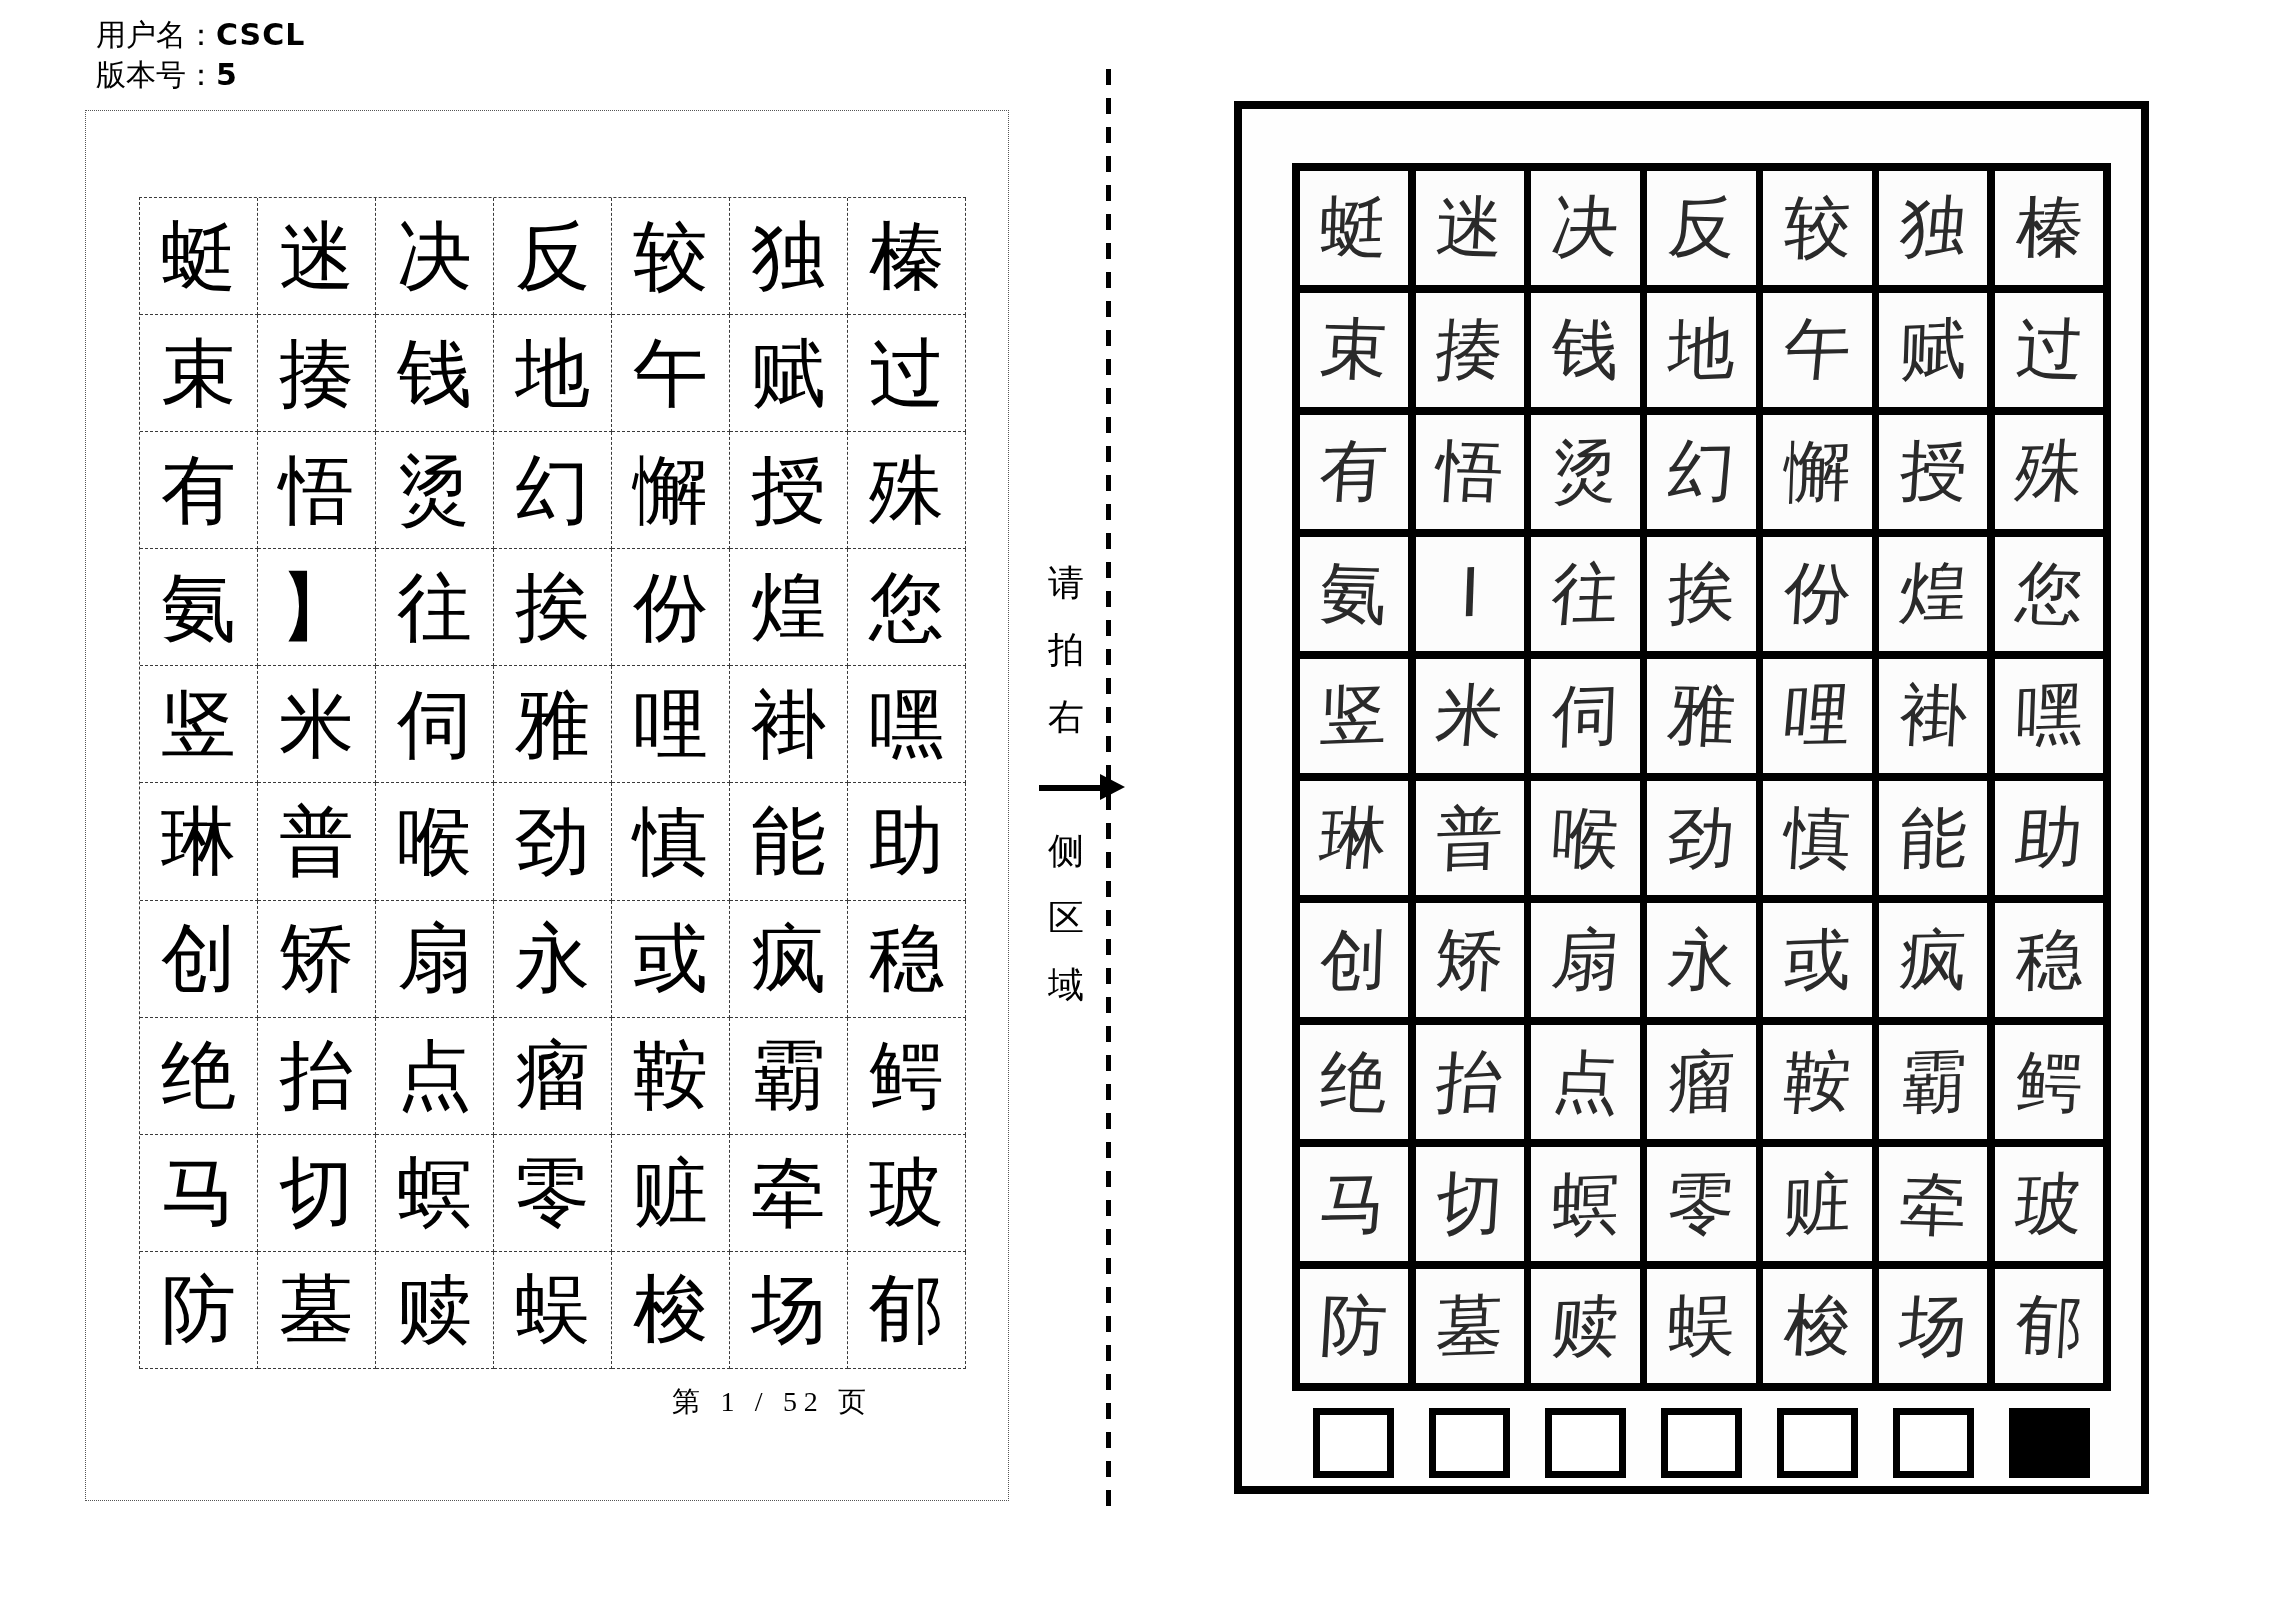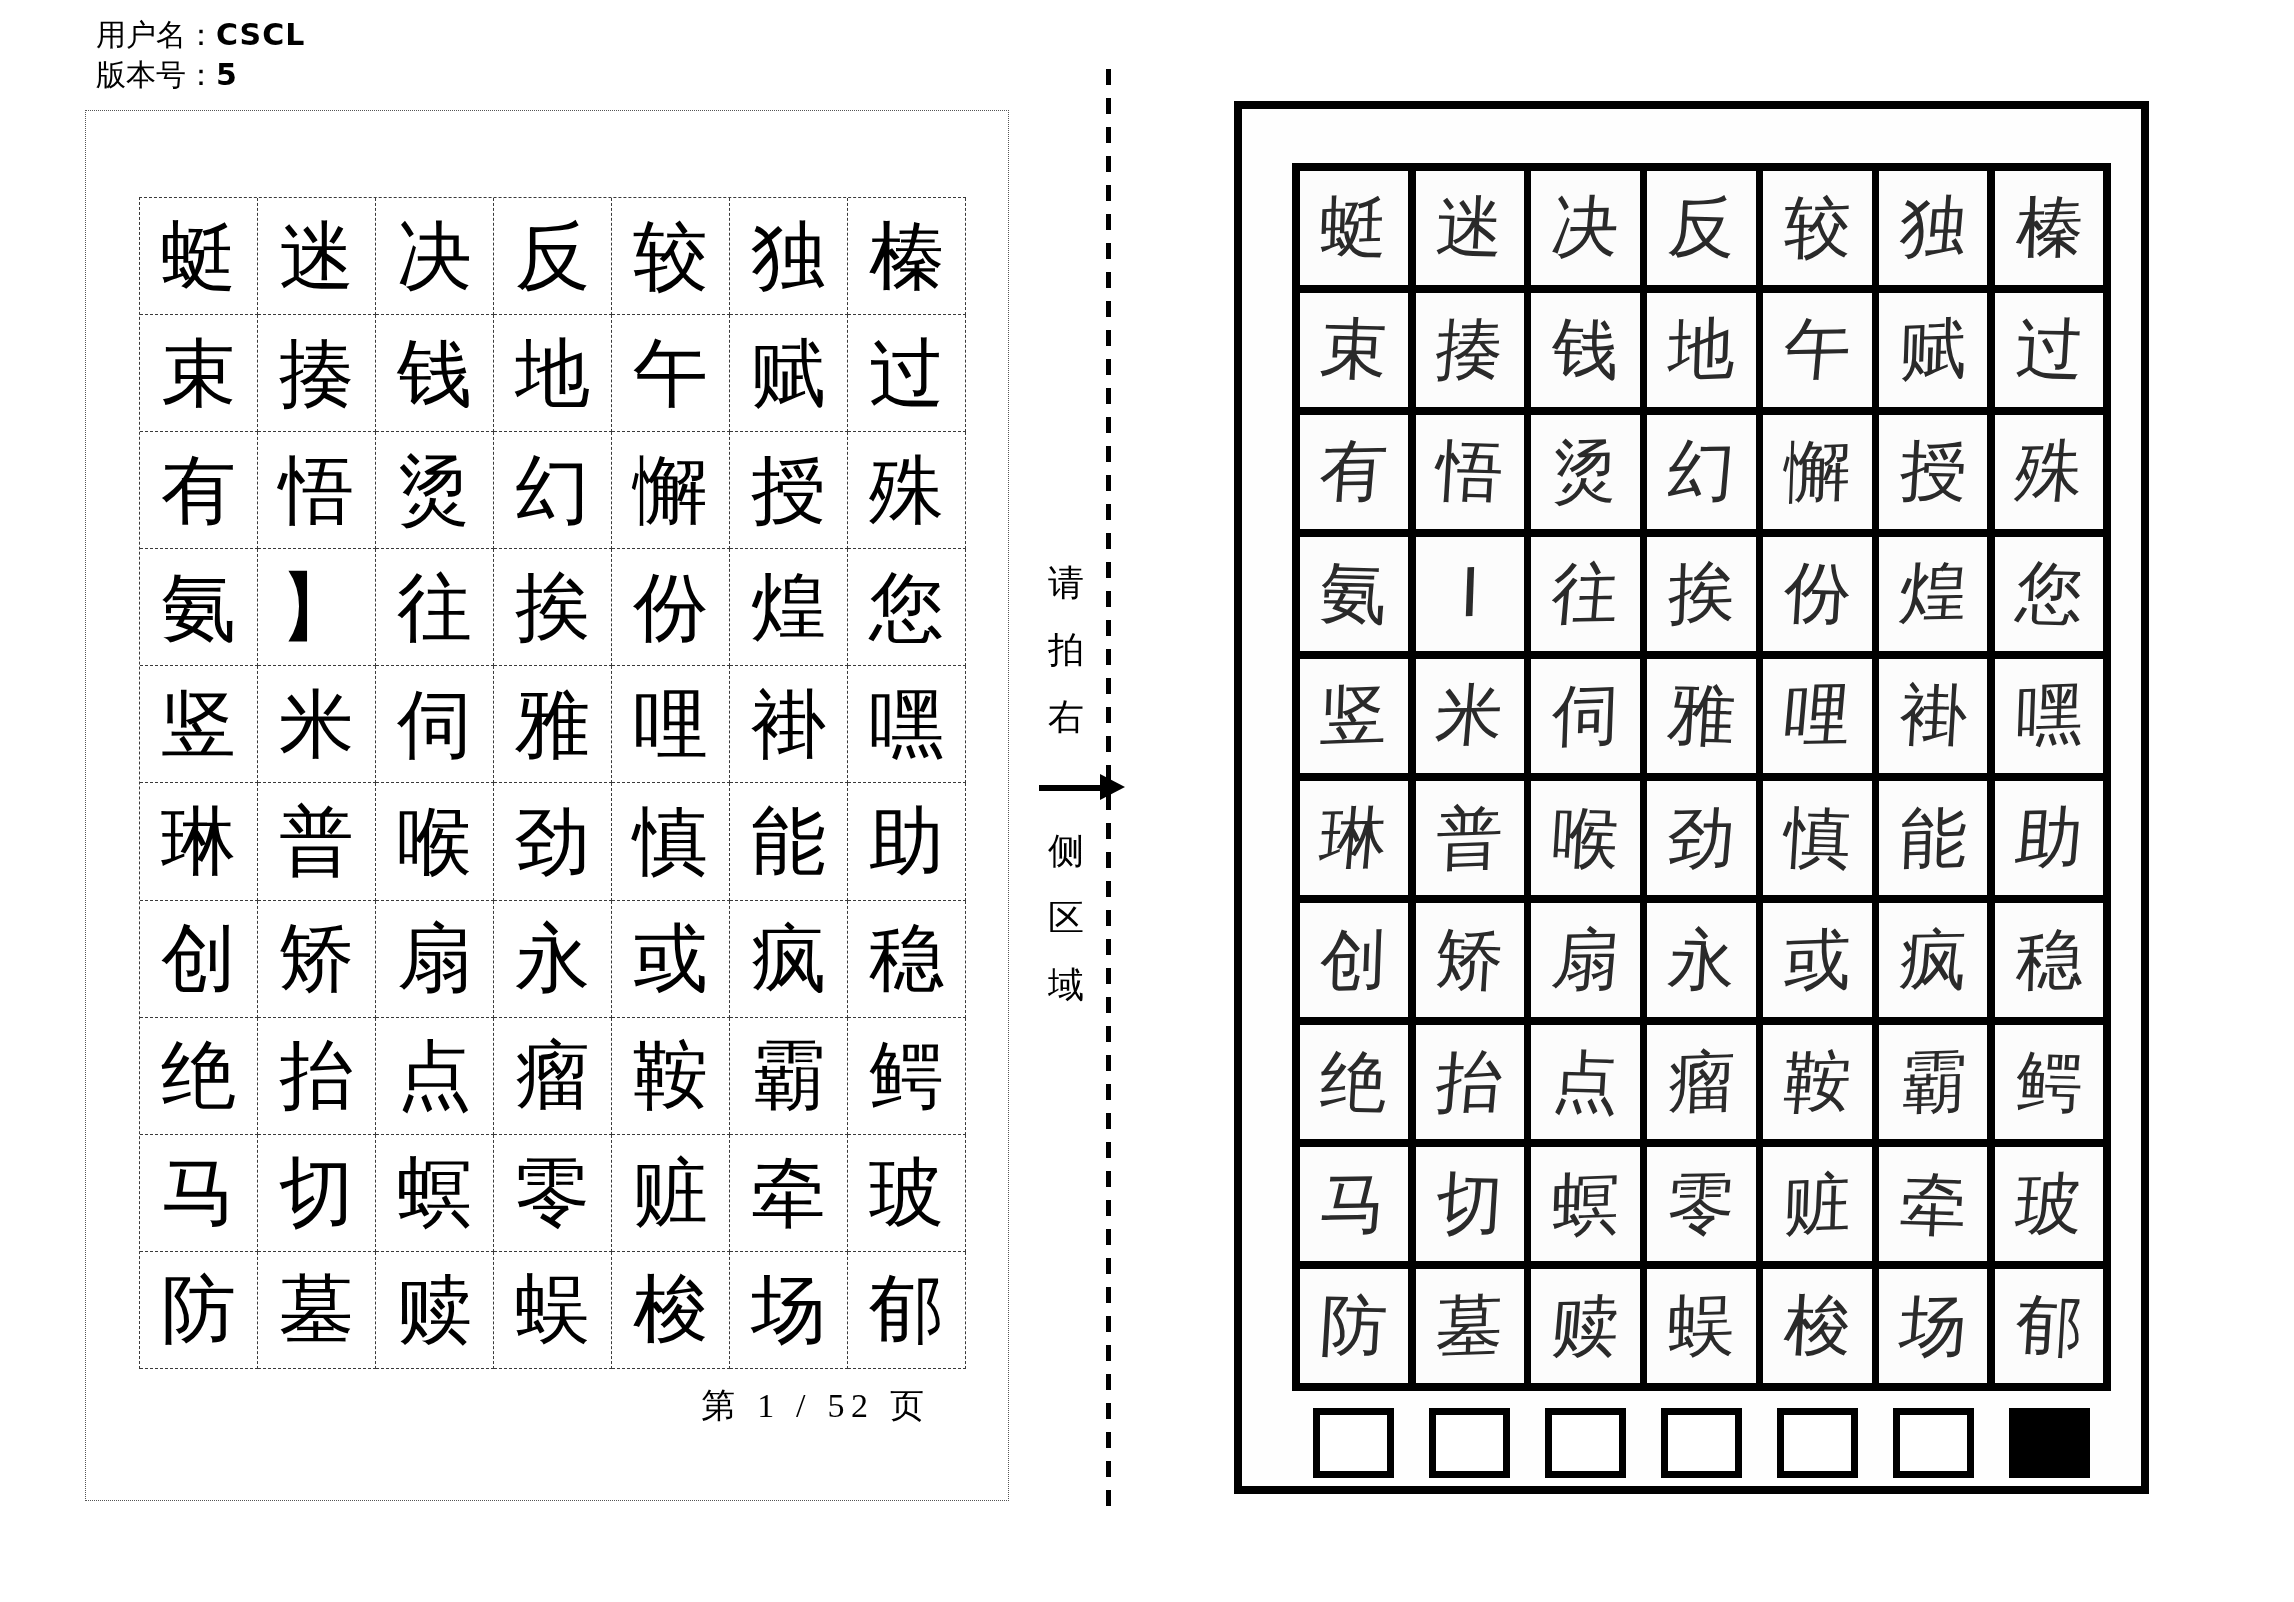--- a/index.html
+++ b/index.html
@@ -14,22 +14,22 @@
   
   .page-border{position:absolute;left:85px;top:110px;width:924px;height:1391px;
                border:1.9px dotted #555;box-sizing:border-box;}
   .tpl-grid{position:absolute;left:139px;top:197px;width:827px;height:1172px;
             display:grid;grid-template-columns:repeat(7,1fr);grid-template-rows:repeat(10,1fr);
             border-top:1.9px dashed #3a3a3a;border-left:1.9px dashed #3a3a3a;box-sizing:border-box;}
   .tpl-cell{border-right:1.9px dashed #3a3a3a;border-bottom:1.9px dashed #3a3a3a;box-sizing:border-box;
             display:flex;align-items:center;justify-content:center;}
   .tpl-cell span{font-size:75px;line-height:1;font-family:"Liberation Serif",serif;color:#000;}
 
-  .page-num{position:absolute;left:672px;top:1383px;width:288px;text-align:center;
-            font-size:34px;letter-spacing:6.7px;white-space:nowrap;}
+  .page-num{position:absolute;left:672px;top:1383px;width:288px;
+            font-size:28px;letter-spacing:6.7px;white-space:nowrap;}
 
   
   .vline{position:absolute;left:1106px;top:69px;width:4.8px;height:1438px;
          background:repeating-linear-gradient(to bottom,#000 0 16.3px,transparent 16.3px 29px);}
   .vtext{position:absolute;left:1045px;top:550px;width:42px;text-align:center;}
   .vtext .vchar{display:block;height:67px;line-height:67px;font-size:36px;}
   .vtext .vgap{display:block;height:67px;}
   .arrow{position:absolute;left:1039px;top:774px;width:86px;height:27px;}
   .arrow .shaft{position:absolute;left:0;top:10.6px;width:63px;height:6.7px;background:#000;}
   .arrow .head{position:absolute;left:61px;top:0;width:0;height:0;

